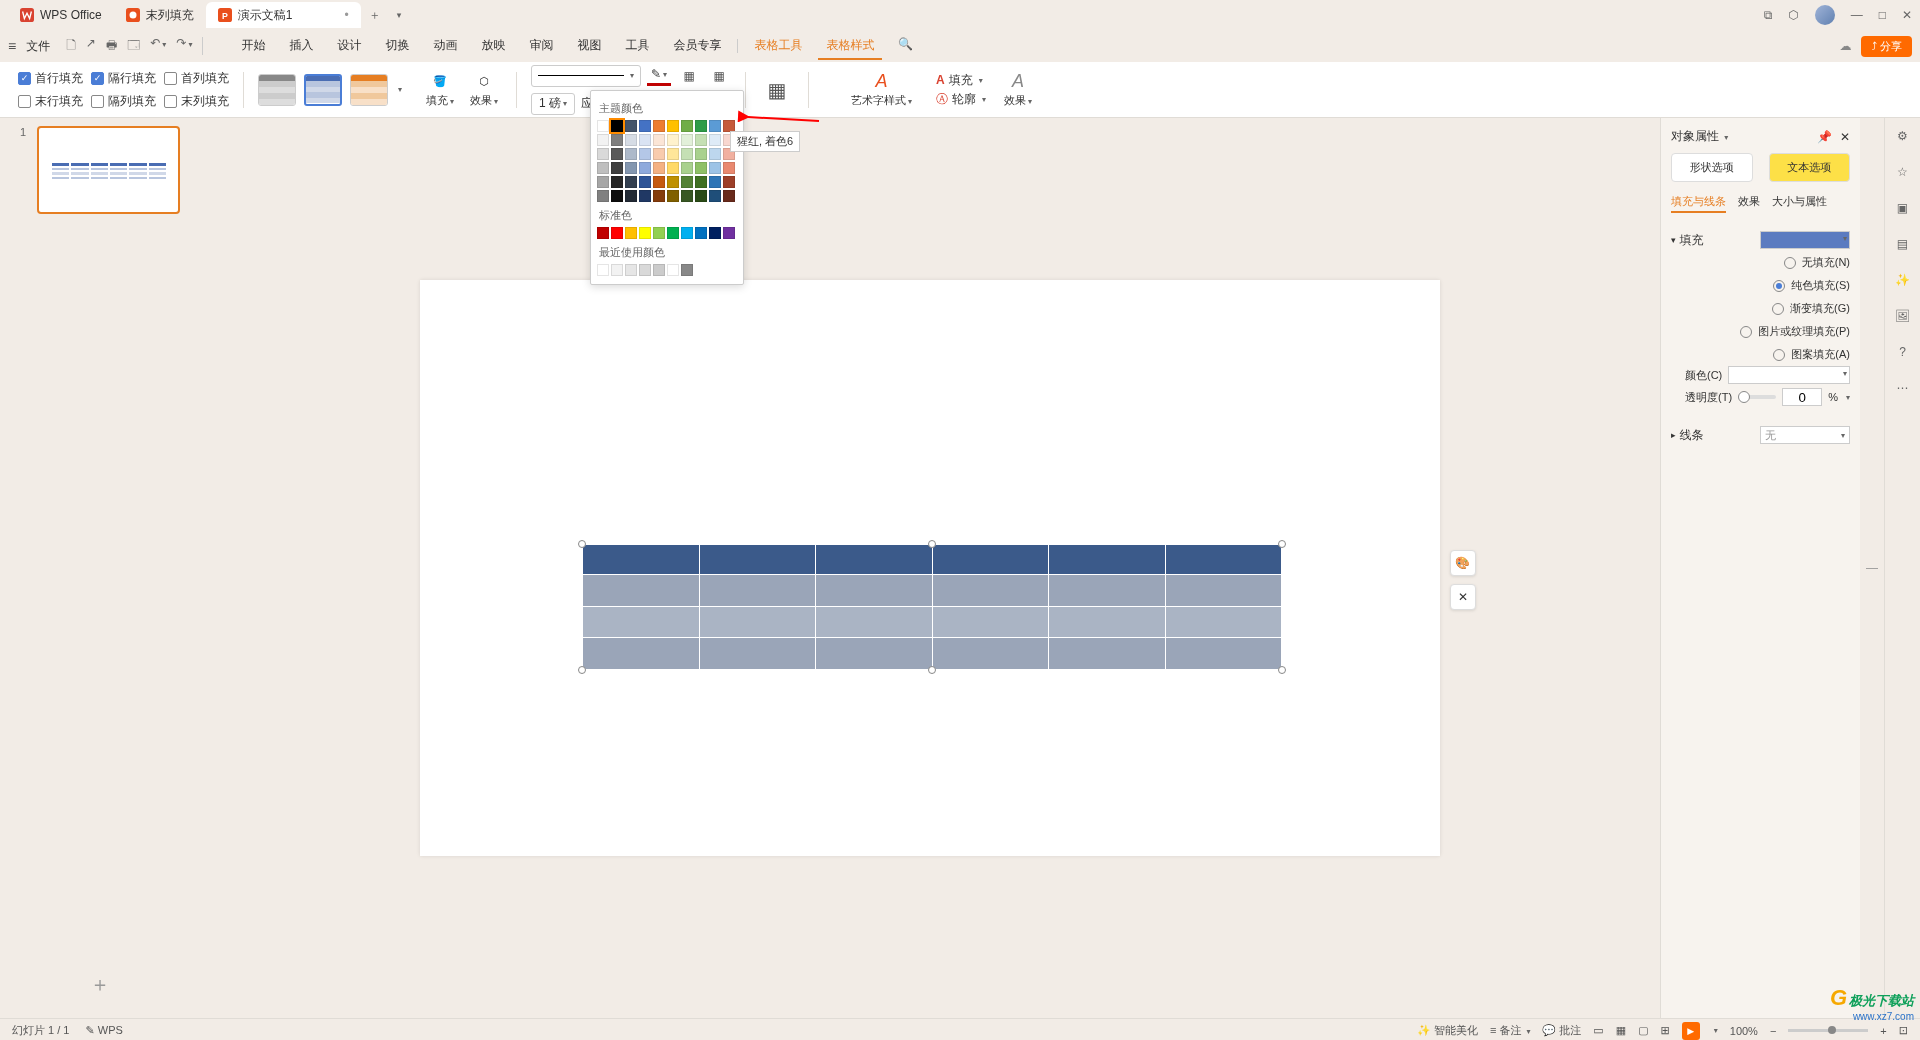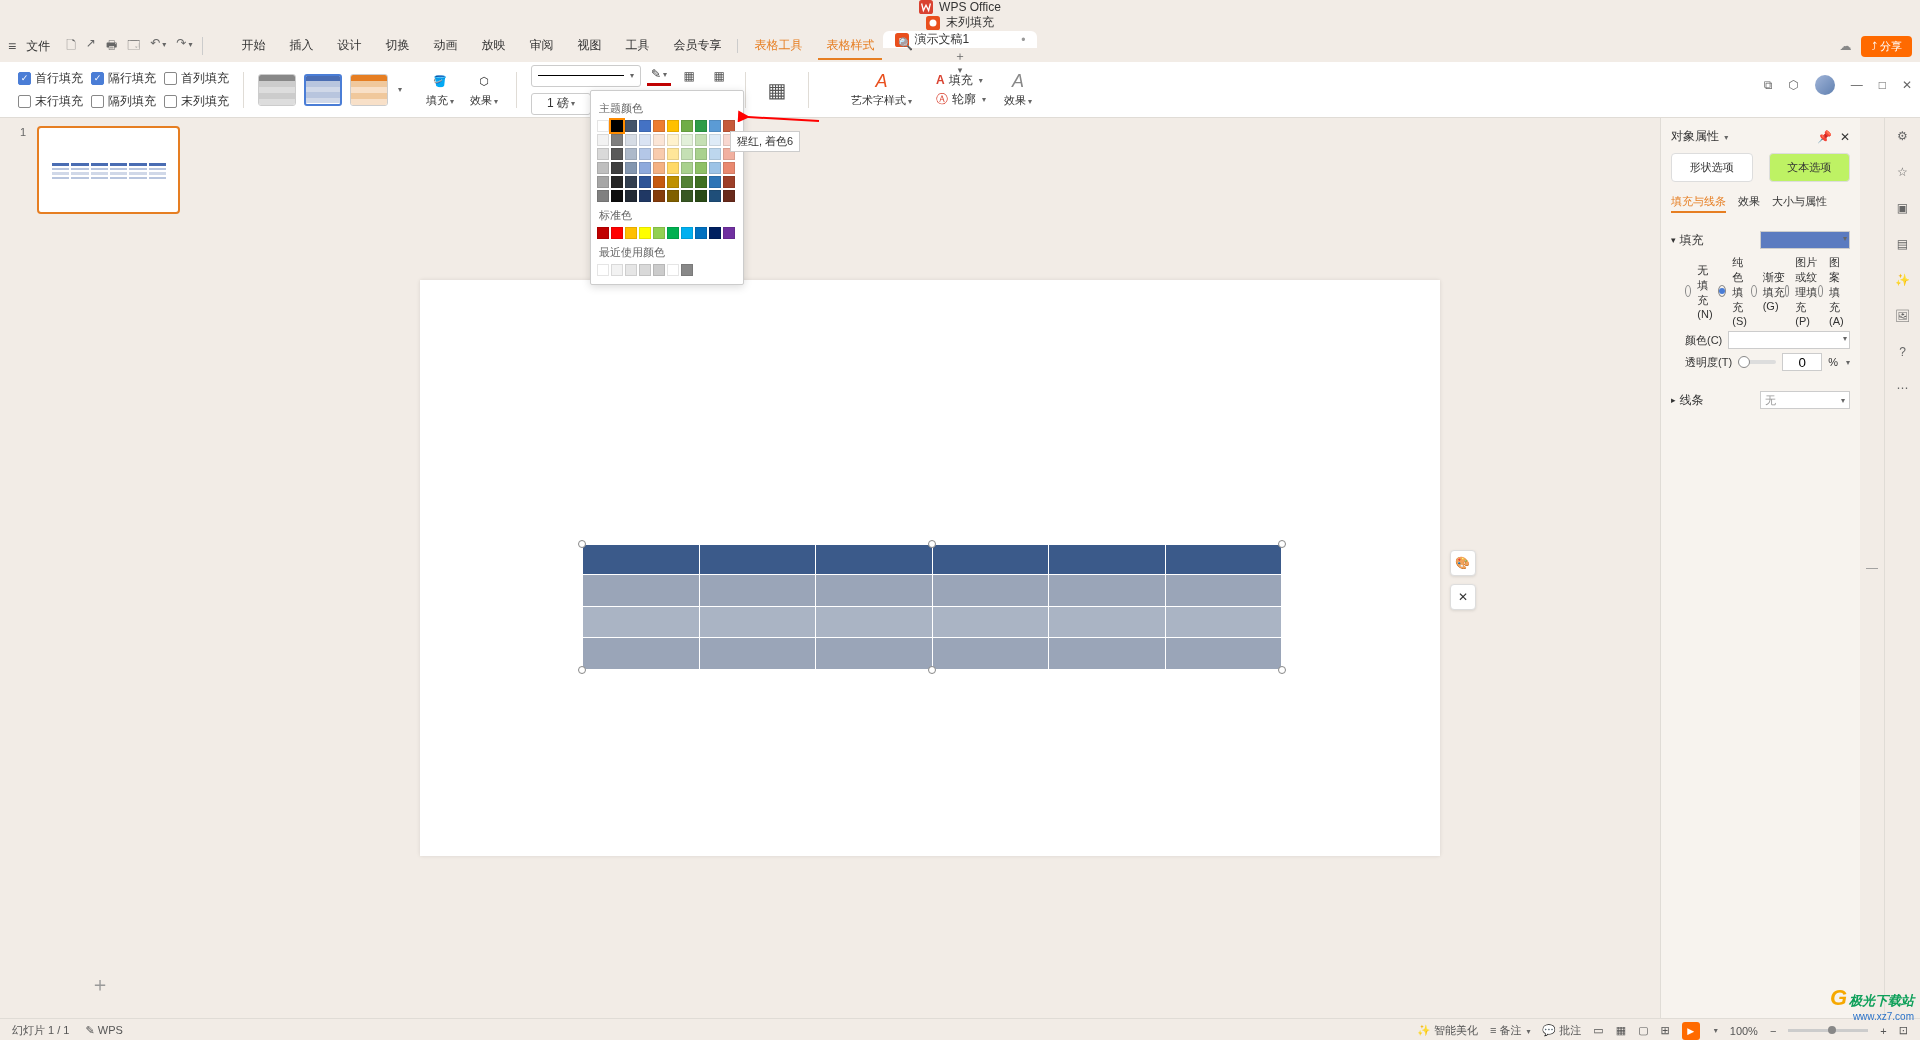--- a/index.html
+++ b/index.html
@@ -1,19 +1,19 @@
 <!DOCTYPE html>
 <html><head>
 <meta charset="utf-8">
 <style>
 * { margin: 0; padding: 0; box-sizing: border-box; font-family: "Microsoft YaHei", sans-serif; }
 body { background: #f2ece6; font-size: 12px; color: #333; overflow: hidden; }
 
 
-.titlebar { height: 30px; display: flex; align-items: center; background: #f2ece6; padding: 0 8px; flex-direction: column; }
+.titlebar { height: 30px; display: flex; align-items: center; background: #f2ece6; padding: 0 8px; }
 .tab { display: flex; align-items: center; height: 26px; padding: 0 12px; border-radius: 6px 6px 0 0; gap: 6px; }
 .tab.active { background: #fff; }
 .tab-text { font-size: 12px; }
 .tab-icon { width: 14px; height: 14px; }
 .add-tab { padding: 0 8px; color: #666; }
 .win-controls { margin-left: auto; display: flex; gap: 16px; color: #666; align-items: center; }
 .avatar { width: 20px; height: 20px; border-radius: 50%; background: linear-gradient(135deg,#a0b4d8,#6080b0); }
 
 
 .menubar { height: 32px; background: #f2ece6; display: flex; align-items: center; padding: 0 8px; gap: 4px; }
@@ -45,21 +45,21 @@
 .style-preview.orange .h { background: #e67e22; }
 .style-preview.orange .a { background: #f0c89c; }
 .style-preview.orange .b { background: #f8e0c8; }
 .style-preview.gray .h { background: #888; }
 .style-preview.gray .a { background: #ccc; }
 .style-preview.gray .b { background: #ddd; }
 .dropdown-btn { display: flex; flex-direction: column; align-items: center; gap: 2px; font-size: 11px; padding: 2px 4px; cursor: pointer; }
 .dropdown-btn .icon { width: 20px; height: 20px; display: flex; align-items: center; justify-content: center; }
 .line-style { width: 110px; height: 22px; border: 1px solid #ccc; border-radius: 3px; display: flex; align-items: center; padding: 0 6px; }
 .line-inner { flex: 1; height: 1px; background: #000; }
-.weight-sel { width: 60px; height: 22px; border: 1px solid #ccc; border-radius: 3px; display: flex; align-items: center; justify-content: center; }
+.weight-sel { width: 44px; height: 22px; border: 1px solid #ccc; border-radius: 3px; display: flex; align-items: center; justify-content: center; }
 .sm-btn { width: 24px; height: 24px; display: flex; align-items: center; justify-content: center; color: #555; cursor: pointer; }
 .dd-arrow { font-size: 8px; color: #666; margin-left: 2px; }
 .pen-color { width: 24px; height: 20px; border-bottom: 3px solid #c00000; position: relative; display: flex; align-items: center; justify-content: center;}
 
 
 .color-dropdown { position: absolute; left: 590px; top: 90px; width: 154px; background: #fff; border: 1px solid #ccc; box-shadow: 0 2px 8px rgba(0,0,0,0.15); padding: 6px; z-index: 100; border-radius: 2px;}
 .color-dropdown .title { font-size: 11px; color: #666; padding: 4px 2px; }
 .swatch-row { display: flex; gap: 2px; margin-bottom: 2px; }
 .swatch { width: 12px; height: 12px; border: 1px solid rgba(0,0,0,0.1); cursor: pointer; }
 .swatch.sel { outline: 2px solid #ff8c00; }
@@ -98,30 +98,30 @@
 .float-btns { position: absolute; right: -36px; top: 270px; display: flex; flex-direction: column; gap: 8px; }
 .float-btn { width: 26px; height: 26px; background: #fff; border: 1px solid #ddd; border-radius: 4px; display: flex; align-items: center; justify-content: center; box-shadow: 0 1px 3px rgba(0,0,0,0.1); cursor: pointer; }
 .notes { padding: 10px 16px; color: #999; font-size: 12px; border-top: 1px solid #e0dcd6; background: #fff; }
 
 
 .panel { width: 200px; background: #f7f3ee; border-left: 1px solid #e0dcd6; padding: 10px; display: flex; flex-direction: column; gap: 8px; }
 .panel-header { display: flex; align-items: center; justify-content: space-between; font-size: 12px; }
 .panel-tabs { display: flex; gap: 16px; }
 .panel-tab { flex: 1; padding: 6px; text-align: center; border: 1px solid #ddd; background: #fff; border-radius: 4px; font-size: 11px; cursor: pointer;}
 .panel-tab.active { background: #fff; font-weight: 500;}
-.panel-tab:not(.active){ background: #bef264; }
+.panel-tab:not(.active){ background: #fde047; }
 .panel-subtabs { display: flex; gap: 12px; font-size: 11px; padding: 4px 0; }
 .panel-subtab { cursor: pointer; }
 .panel-subtab.active { color: #e67e22; border-bottom: 2px solid #e67e22; padding-bottom: 2px;}
 .section { padding: 6px 0; }
 .section-title { font-size: 12px; display: flex; align-items: center; gap: 4px; }
 .section-title::before { content: "▸"; font-size: 9px; }
 .section-title.open::before { content: "▾"; }
 .fill-swatch { width: 90px; height: 18px; background: #5b7bc0; border: 1px solid #ccc; margin-left: auto; }
-.radio-list { padding: 6px 0 0 14px; display: flex; flex-direction: row; gap: 0; font-size: 11px; }
+.radio-list { padding: 6px 0 0 14px; display: flex; flex-direction: column; gap: 8px; font-size: 11px; align-items: flex-end; }
 .radio-item { display: flex; align-items: center; gap: 6px; }
 .radio { width: 12px; height: 12px; border: 1px solid #888; border-radius: 50%; display: inline-flex; align-items: center; justify-content: center;}
 .radio.checked::after { content: ""; width: 6px; height: 6px; background: #4a7dd6; border-radius: 50%; }
 .prop-row { display: flex; align-items: center; gap: 6px; font-size: 11px; padding: 4px 0 0 14px; }
 .color-input { flex: 1; height: 18px; border: 1px solid #ccc; background: #fff; }
 .num-input { width: 40px; height: 18px; border: 1px solid #ccc; text-align: center; }
 .slider { flex: 1; height: 4px; background: #ddd; border-radius: 2px; position: relative; }
 .slider::after { content: ""; position: absolute; left: 0; top: -4px; width: 10px; height: 10px; background: #fff; border: 1px solid #888; border-radius: 50%; }
 .sel-box { width: 90px; height: 18px; border: 1px solid #ccc; background: #fff; padding: 0 4px; font-size: 11px; color: #999; display: flex; align-items: center; margin-left: auto;}
 

